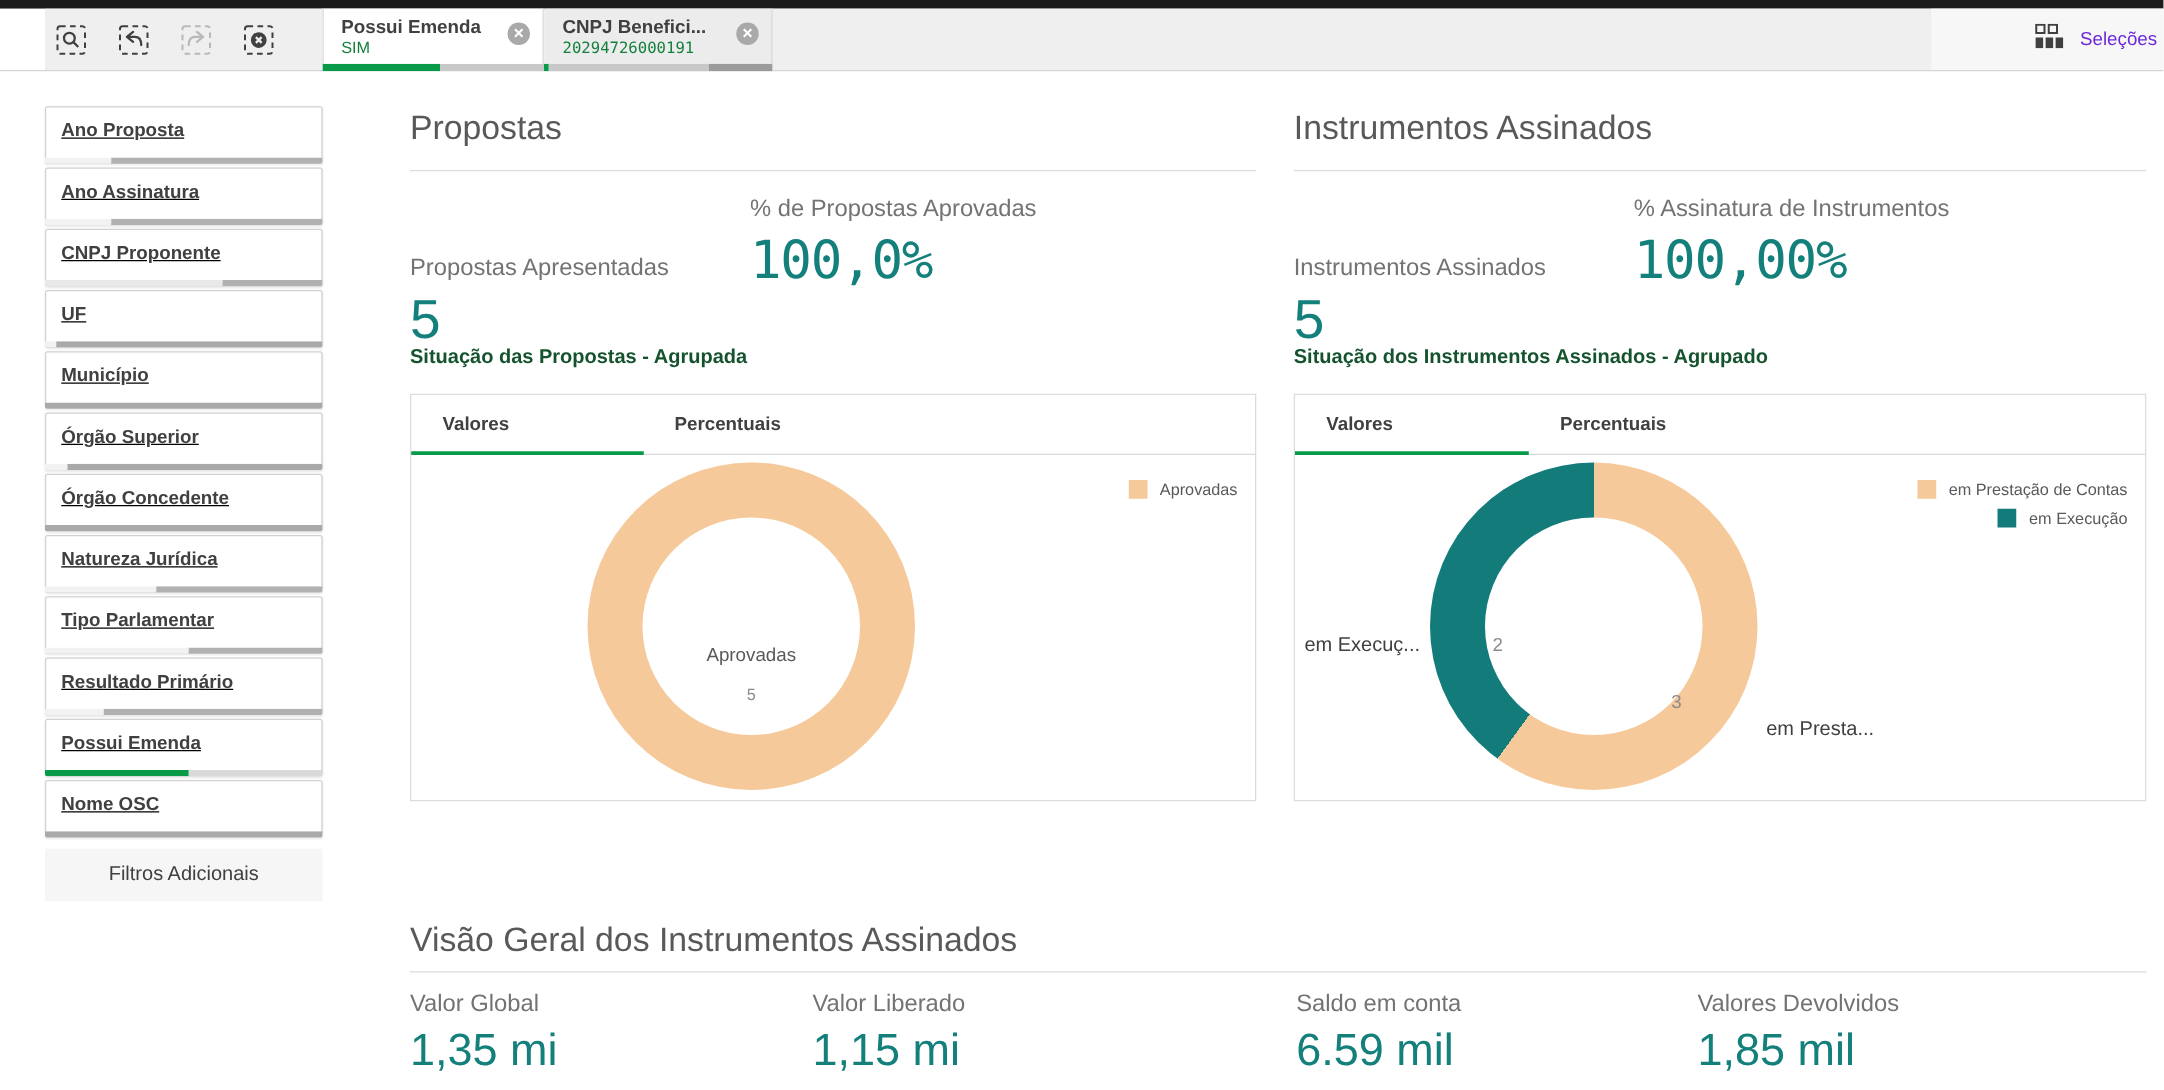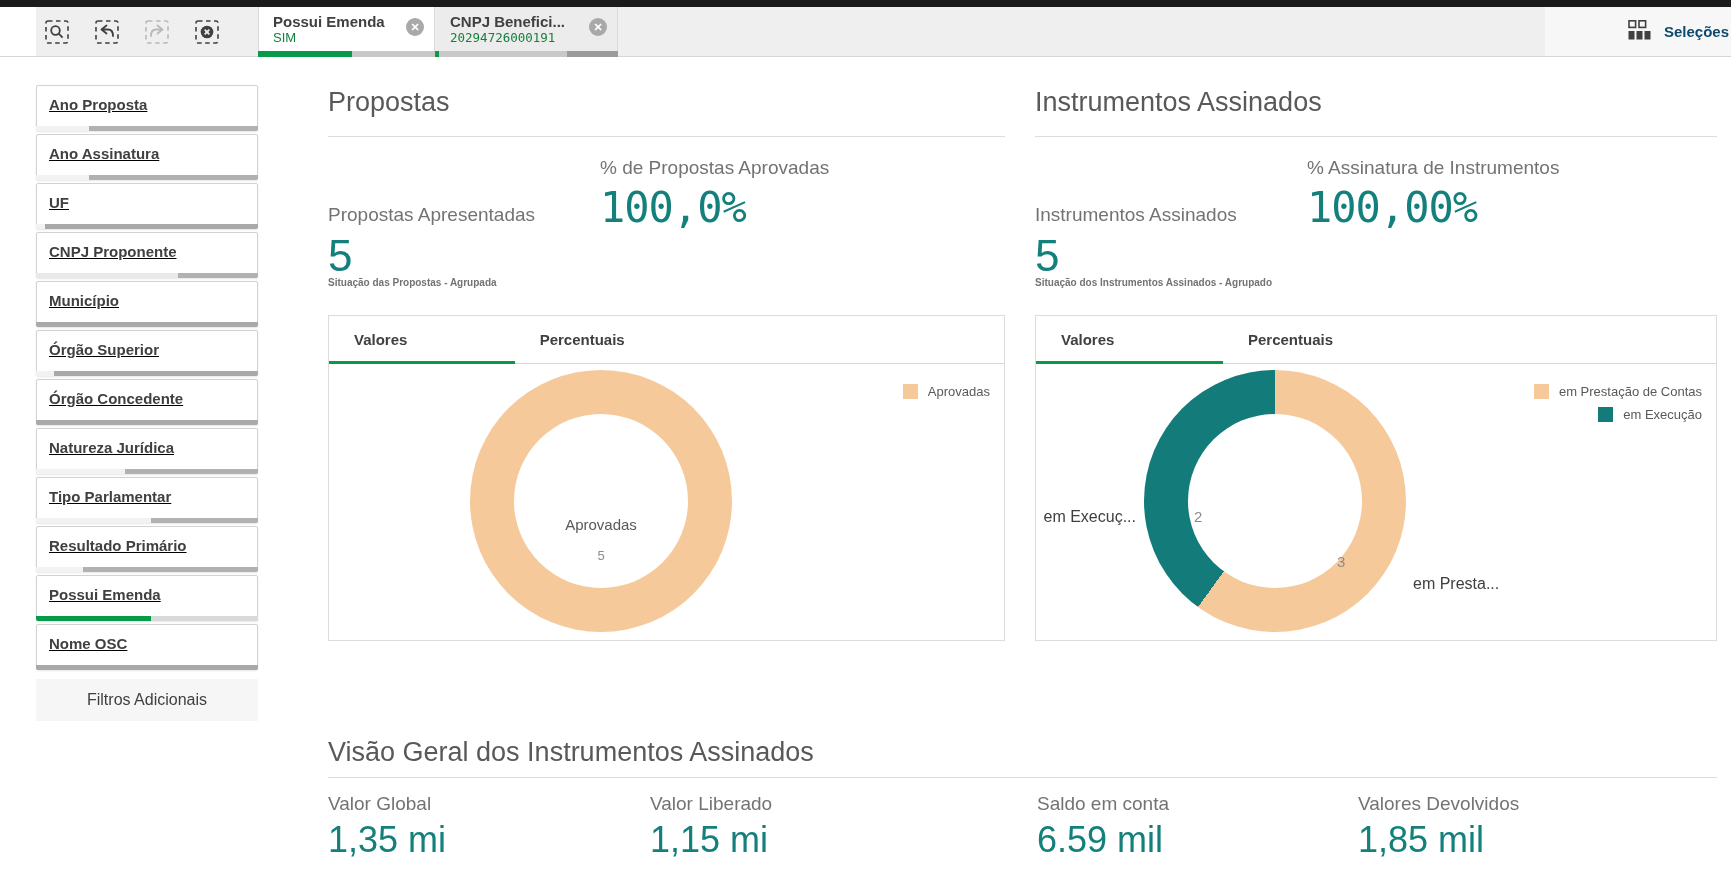--- a/index.html
+++ b/index.html
@@ -24,41 +24,41 @@
   .sel-tab.t1 { left:436px; width:182px; background:#ececec; border-left:none; }
   .tab-title { font-weight:bold; font-size:15px; color:#404040; padding:6px 36px 0 14px; white-space:nowrap; overflow:hidden; }
   .tab-sub { font-size:13px; color:#15803d; padding-left:14px; white-space:nowrap; }
   .tab-sub.mono { font-family:"DejaVu Sans Mono", monospace; font-size:12.5px; }
   .tab-close { position:absolute; right:10px; top:11px; width:18px; height:18px; border-radius:50%; background:#a9a9a9; cursor:pointer; }
   .tab-close::before { content:"✕"; position:absolute; left:0; right:0; top:0; bottom:0; color:#fff; font-size:11px; font-weight:bold; line-height:18px; text-align:center; }
   .tab-bar { position:absolute; left:-1px; right:-1px; bottom:0; height:6px; display:flex; overflow:hidden; }
   .seg { height:100%; }
 
   .selections-btn { position:absolute; left:1628px; top:0; bottom:0; display:flex; align-items:center; gap:13px; cursor:pointer; }
-  .selections-label { font-weight:bold; font-size:15px; color:#0c4a6e; }
+  .selections-label { font-weight:normal; font-size:15px; color:#6d28d9; }
 
   
   .sidebar { position:absolute; left:36px; top:85px; width:222px; }
   .filter { position:relative; height:46px; margin-bottom:3px; background:#fff; border:1px solid #d2d2d2; border-radius:2px; box-shadow:0 1px 2px rgba(0,0,0,.10); cursor:pointer;text-decoration:underline; }
   .filter-label { font-weight:bold; font-size:15px; color:#404040; padding:10px 0 0 12px; white-space:nowrap; }
   .filter-bar { position:absolute; left:-1px; right:-1px; bottom:-1px; height:5px; display:flex; overflow:hidden; border-radius:0 0 2px 2px; }
   .more-filters { margin-top:9px; height:42px; background:#f6f6f6; color:#404040; font-size:16px; display:flex; align-items:center; justify-content:center; cursor:pointer; }
 
   
   .col { position:absolute; top:85px; }
   .col.left  { left:328px; width:677px; }
   .col.right { left:1035px; width:682px; }
   .sec-title { position:absolute; top:2px; left:0; font-size:27px; color:#595959; font-weight:400; white-space:nowrap; }
   .sec-rule { position:absolute; top:51px; left:0; right:0; border-top:1px solid #dcdcdc; }
   .kpi { position:absolute; top:72px; }
   .kpi.k1 { left:0;margin-top:47px; } .kpi.k2 { left:272px; }
   .kpi-label { font-size:19px; color:#737373; white-space:nowrap; }
   .kpi-value { margin-top:7px; font-size:44px; color:#14807C; line-height:1.05; }
   .kpi-value.mono { font-family:"DejaVu Sans Mono", monospace; font-size:42px; letter-spacing:-1px; }
-  .chart-label { position:absolute; top:192px; left:0; font-weight:bold; font-size:10px; color:#737373; white-space:nowrap; }
+  .chart-label { position:absolute; top:192px; left:0; font-weight:bold; font-size:16px; color:#14532d; white-space:nowrap; }
 
   .chart-card { position:absolute; top:230px; left:0; right:0; height:326px; border:1px solid #dcdcdc; background:#fff; }
   .card-tabs { height:48px; border-bottom:1px solid #d9d9d9; position:relative; display:flex; }
   .card-tab { width:27.5%; position:relative; font-weight:bold; font-size:15px; color:#404040; padding:15px 0 0 25px; cursor:pointer; }
   .card-tab.active::after { content:""; position:absolute; left:0; right:0; bottom:-1px; height:3px; background:#069A49; }
   .chart-area { position:absolute; left:0; right:0; top:48px; bottom:0; }
 
   .legend { position:absolute; top:20px; right:14px; }
   .legend-row { display:flex; align-items:center; justify-content:flex-end; gap:10px; margin-bottom:8px; font-size:13px; color:#595959; white-space:nowrap; }
   .swatch { width:15px; height:15px; flex:0 0 15px; }
@@ -159,31 +159,31 @@
         </div>
     </div>
     <div class="filter">
       <div class="filter-label">Ano Assinatura</div>
       <div class="filter-bar">
           <div class="seg" style="width: 24%; background: rgb(242, 242, 242);"></div>
           <div class="seg" style="width: 76%; background: rgb(177, 177, 177);"></div>
         </div>
     </div>
     <div class="filter">
+      <div class="filter-label">CNPJ Proponente</div>
+      <div class="filter-bar">
+          <div class="seg" style="width: 64%; background: rgb(233, 233, 233);"></div>
+          <div class="seg" style="width: 36%; background: rgb(177, 177, 177);"></div>
+        </div>
+    </div>
+    <div class="filter">
       <div class="filter-label">UF</div>
       <div class="filter-bar">
           <div class="seg" style="width: 4%; background: rgb(242, 242, 242);"></div>
           <div class="seg" style="width: 96%; background: rgb(169, 169, 169);"></div>
-        </div>
-    </div>
-    <div class="filter">
-      <div class="filter-label">CNPJ Proponente</div>
-      <div class="filter-bar">
-          <div class="seg" style="width: 64%; background: rgb(233, 233, 233);"></div>
-          <div class="seg" style="width: 36%; background: rgb(177, 177, 177);"></div>
         </div>
     </div>
     <div class="filter">
       <div class="filter-label">Município</div>
       <div class="filter-bar">
           <div class="seg" style="width: 100%; background: rgb(169, 169, 169);"></div>
         </div>
     </div>
     <div class="filter">
       <div class="filter-label">Órgão Superior</div>

